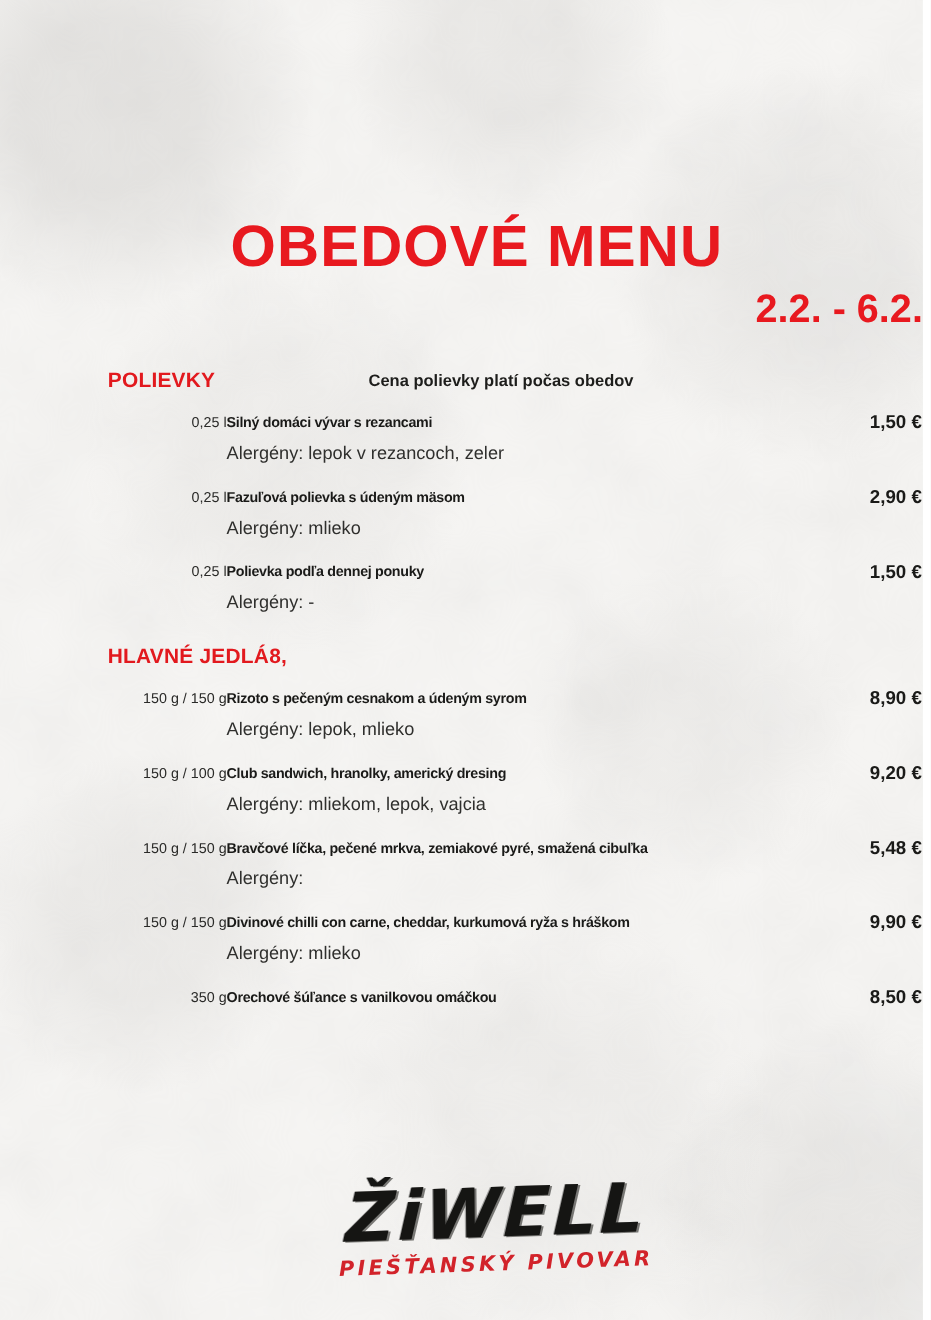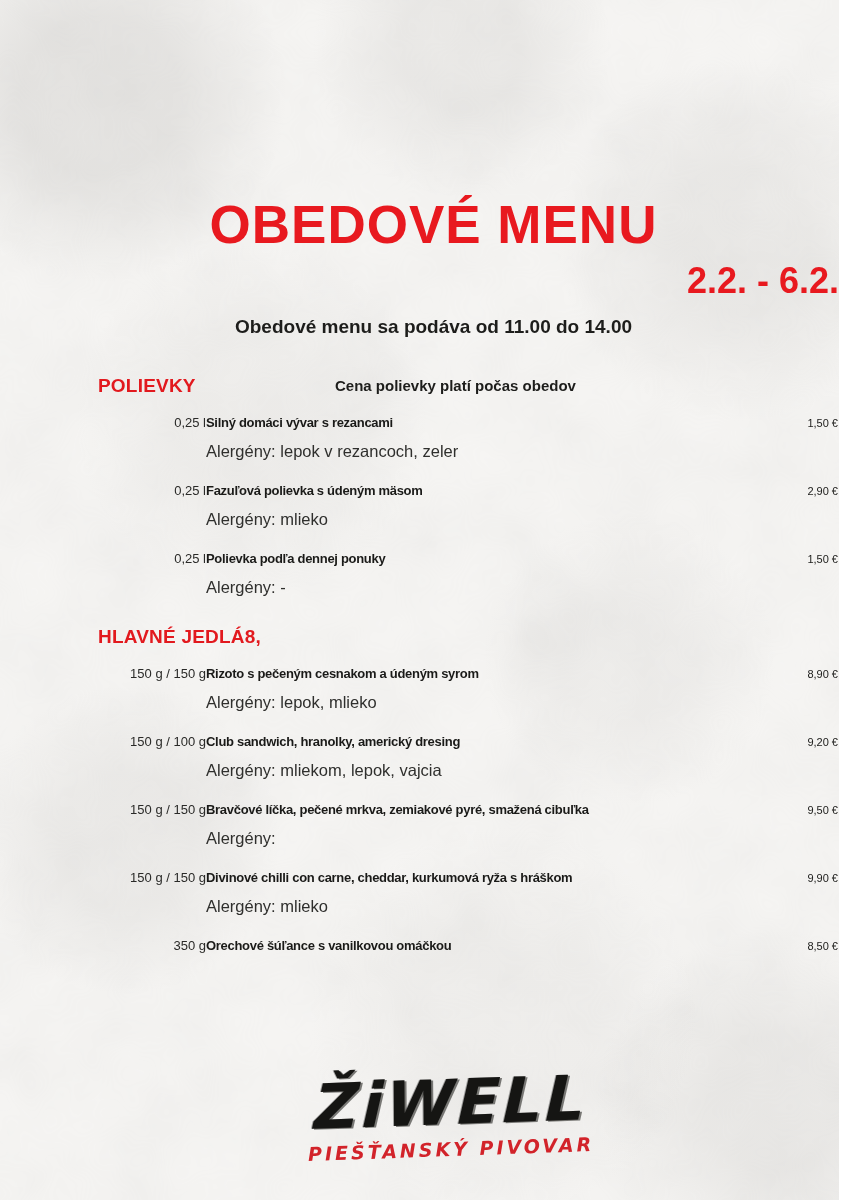--- a/index.html
+++ b/index.html
@@ -101,22 +101,22 @@
     grid-column: 2; grid-row: 1;
     font-size: 13px;
     font-weight: bold;
     letter-spacing: -0.3px;
     line-height: 28px;
     color: #1a1a18;
     white-space: nowrap;
   }
   .price {
     grid-column: 3; grid-row: 1;
-    font-size: 11px;
-    font-weight: normal;
+    font-size: 17px;
+    font-weight: bold;
     line-height: 28px;
     color: #1a1a18;
     text-align: right;
     white-space: nowrap;
   }
   .allergens {
     grid-column: 2; grid-row: 2;
     font-size: 16.5px;
     line-height: 28px;
     color: #2f2f2d;
@@ -167,21 +167,20 @@
       <feComponentTransfer>
           <feFuncA type="linear" slope="0.9" intercept="0"></feFuncA>
         </feComponentTransfer>
     </filter>
     <rect width="100%" height="100%" filter="url(#paperNoise)"></rect>
   </svg>
 
   <header class="header">
     <h1 class="title">OBEDOVÉ MENU</h1>
     <div class="date-range">2.2. - 6.2.</div>
-    <div class="serving-hours">Obedové menu sa podáva od 11.00 do 14.00</div>
   </header>
 
   <main class="menu">
 
     <div class="section-row">
       <h2 class="section-heading">POLIEVKY</h2>
       <div class="section-note">Cena polievky platí počas obedov</div>
     </div>
 
     <div class="item">
@@ -221,21 +220,21 @@
     <div class="item">
       <span class="portion">150 g / 100 g</span>
       <span class="dish">Club sandwich, hranolky, americký dresing</span>
       <span class="price">9,20 €</span>
       <span class="allergens">Alergény: mliekom, lepok, vajcia</span>
     </div>
 
     <div class="item">
       <span class="portion">150 g / 150 g</span>
       <span class="dish">Bravčové líčka, pečené mrkva, zemiakové pyré, smažená cibuľka</span>
-      <span class="price">9,50 €</span>
+      <span class="price">5,48 €</span>
       <span class="allergens">Alergény:</span>
     </div>
 
     <div class="item">
       <span class="portion">150 g / 150 g</span>
       <span class="dish">Divinové chilli con carne, cheddar, kurkumová ryža s hráškom</span>
       <span class="price">9,90 €</span>
       <span class="allergens">Alergény: mlieko</span>
     </div>
 

